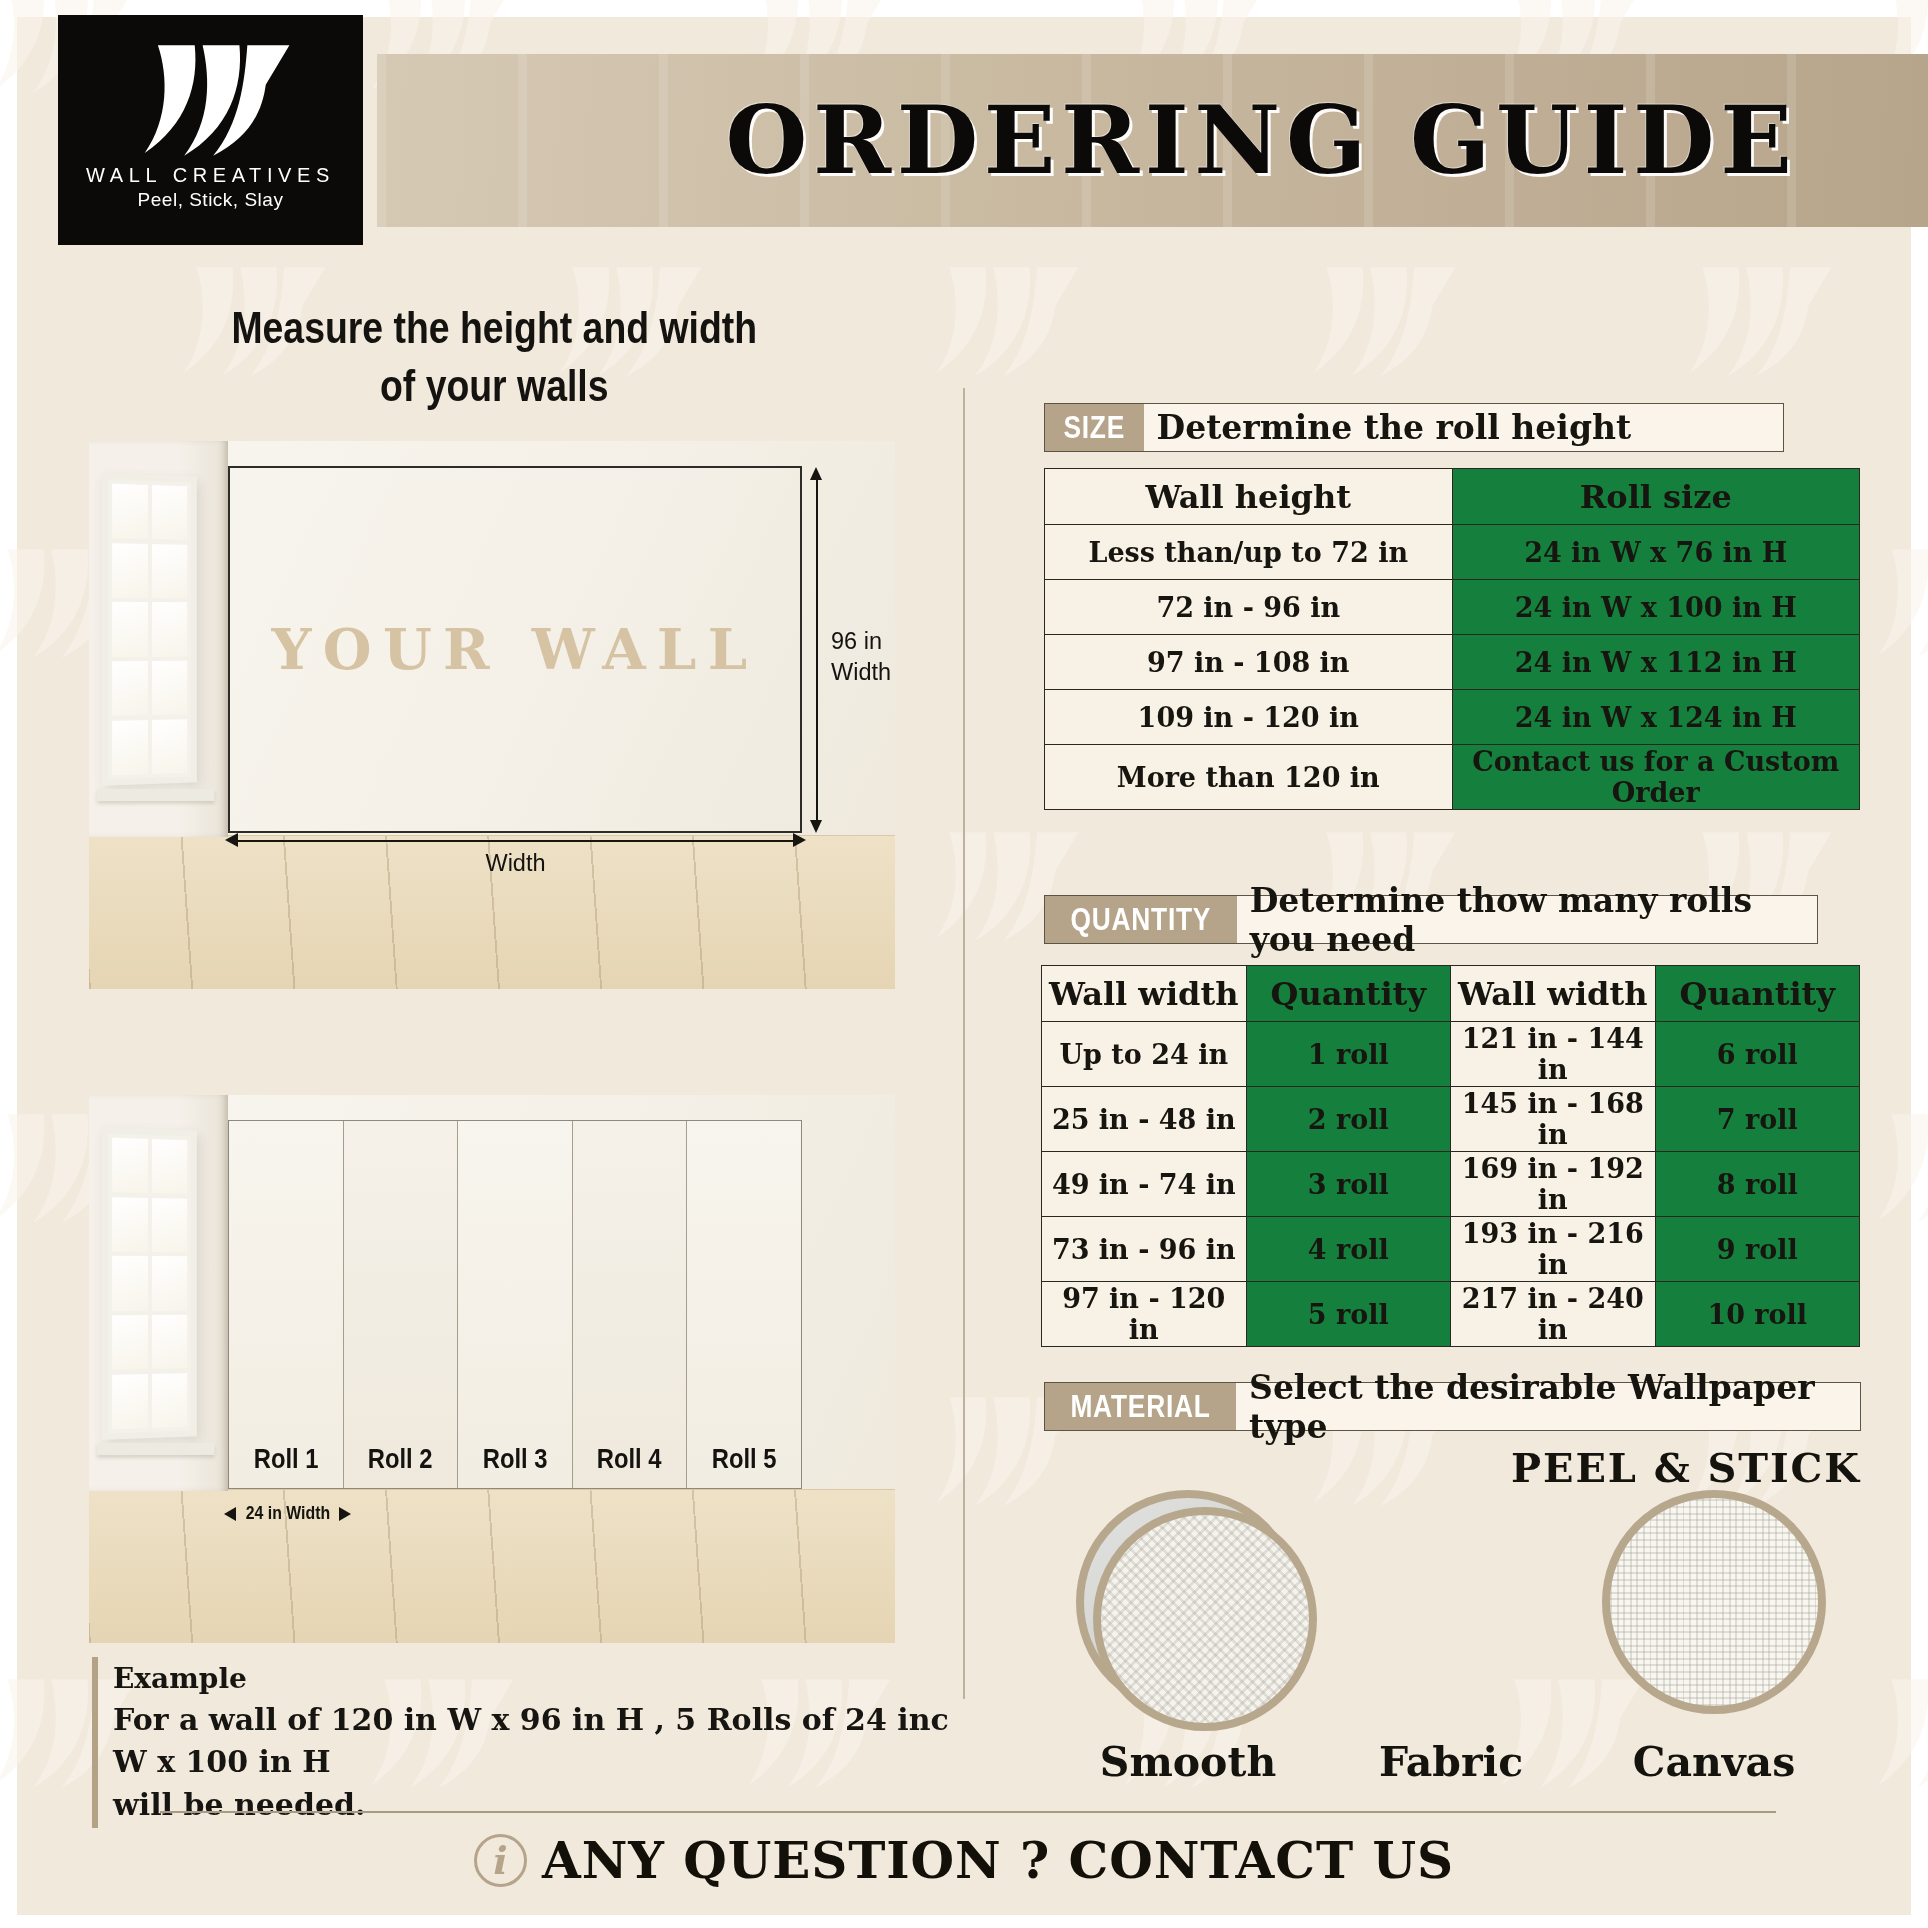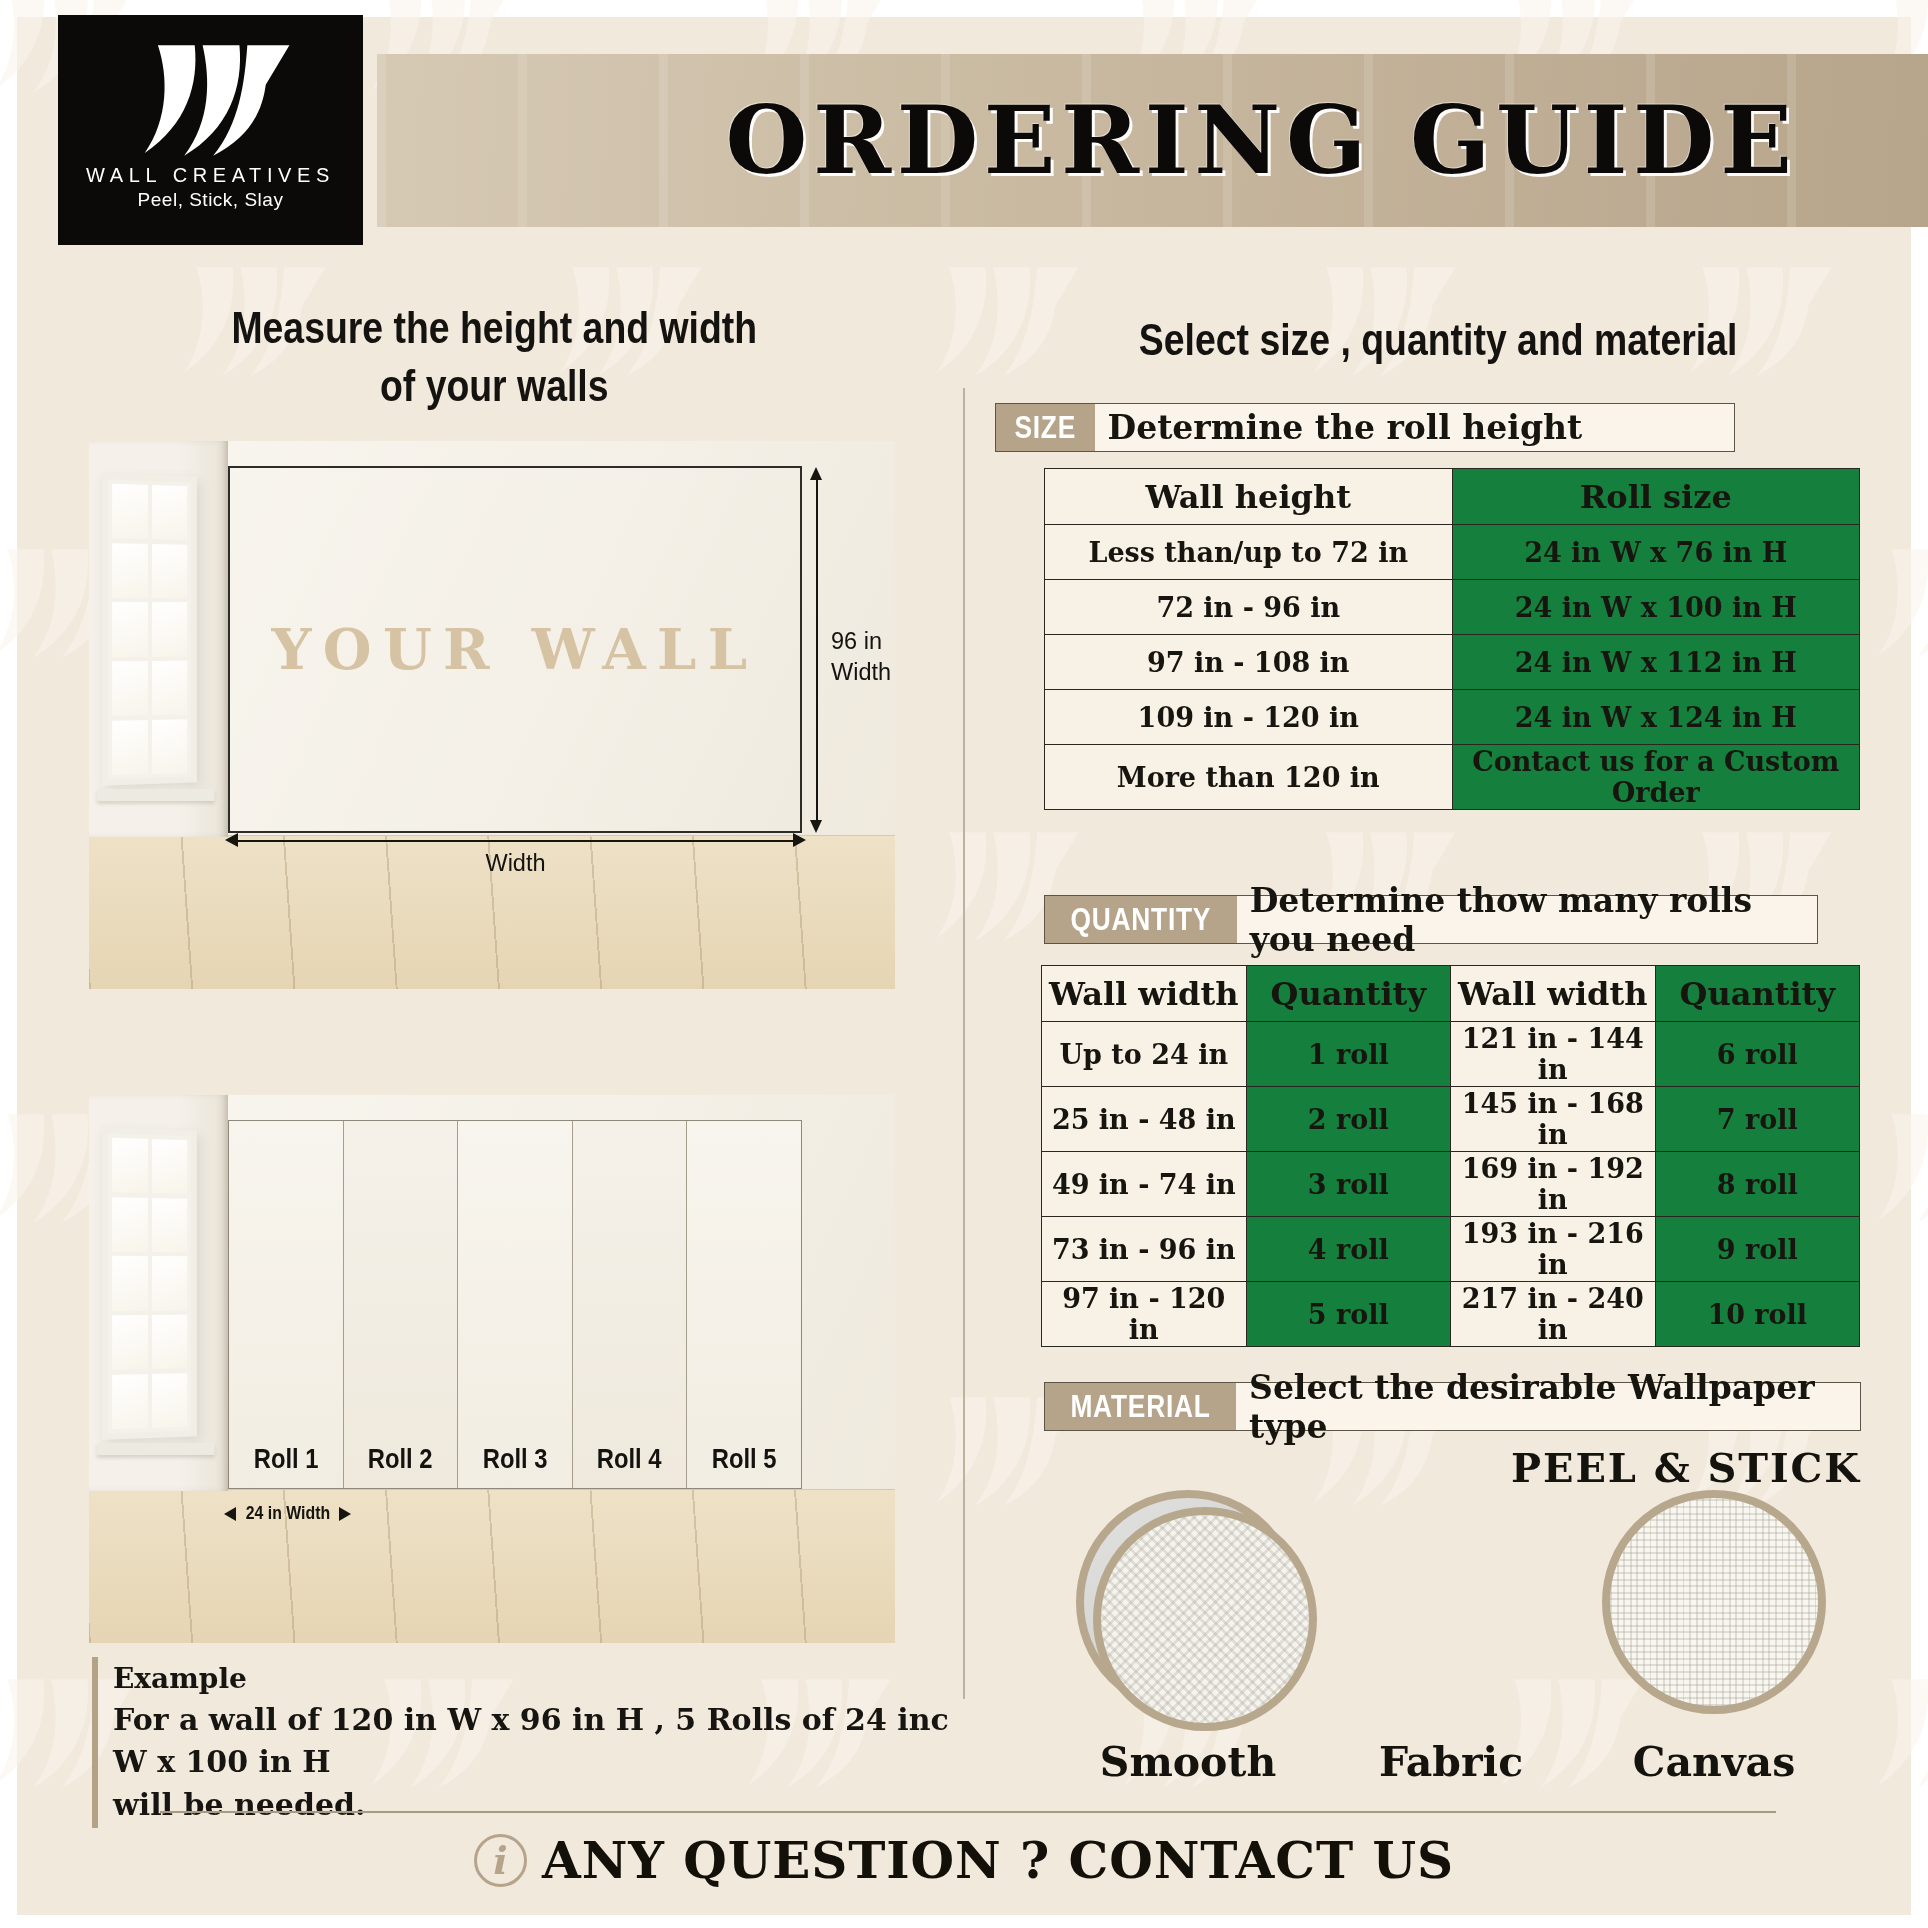--- a/index.html
+++ b/index.html
@@ -69,21 +69,21 @@
 
   
   .example{position:absolute;left:92px;top:1657px;width:866px;border-left:6.6px solid #b3a285;padding:1.9px 0 1.9px 15px;
     font-family:"DejaVu Serif",serif;font-weight:700;font-size:30px;line-height:1.42;color:#171511;}
   .example .ex-title{font-size:28px;}
 
   
   .strip{position:absolute;height:49px;border:1.9px solid #5b5545;background:#faf4ea;display:flex;box-sizing:border-box;}
   .strip-label{background:#b5a489;color:#ffffff;display:flex;align-items:center;padding:0 13px;font-weight:700;font-size:31px;letter-spacing:0.9px;}
   .strip-desc{display:flex;align-items:center;padding-left:13px;font-family:"DejaVu Serif",serif;font-weight:700;font-size:33px;color:#17150f;}
-  .strip-size{left:995px;top:403px;width:740px;}
+  .strip-size{left:1044px;top:403px;width:740px;}
   .strip-quantity{left:1044px;top:895px;width:774px;}
   .strip-material{left:1044px;top:1382px;width:817px;}
 
   
   table.guide{position:absolute;border-collapse:collapse;table-layout:fixed;background:#f8f1e6;}
   table.guide th,table.guide td{border:1.9px solid #2a2721;text-align:center;vertical-align:middle;
     font-family:"DejaVu Serif",serif;font-weight:700;color:#17150f;background:#f8f1e6;}
   table.guide th{font-size:32px;height:53px;}
   table.guide td{font-size:27px;height:52px;}
   table.guide th.tan,table.guide td.tan{background:#15803d;}
@@ -408,23 +408,20 @@
       <span class="tri-r"></span>
     </div>
   </div>
 
   <div class="example">
     <div class="ex-title">Example</div>
     <div>For a wall of 120 in W x 96 in H , 5 Rolls of 24 inc W x 100 in H</div>
     <div>will be needed.</div>
   </div>
 
-  <h2 class="col-heading right-heading">
-    <span class="condense">Select size , quantity and material</span>
-  </h2>
 
   <div class="strip strip-size">
     <div class="strip-label">
       <span class="condense">SIZE</span>
     </div>
     <div class="strip-desc">Determine the roll height</div>
   </div>
   <table class="guide size-table" id="size-table">
       <thead>
         <tr>

